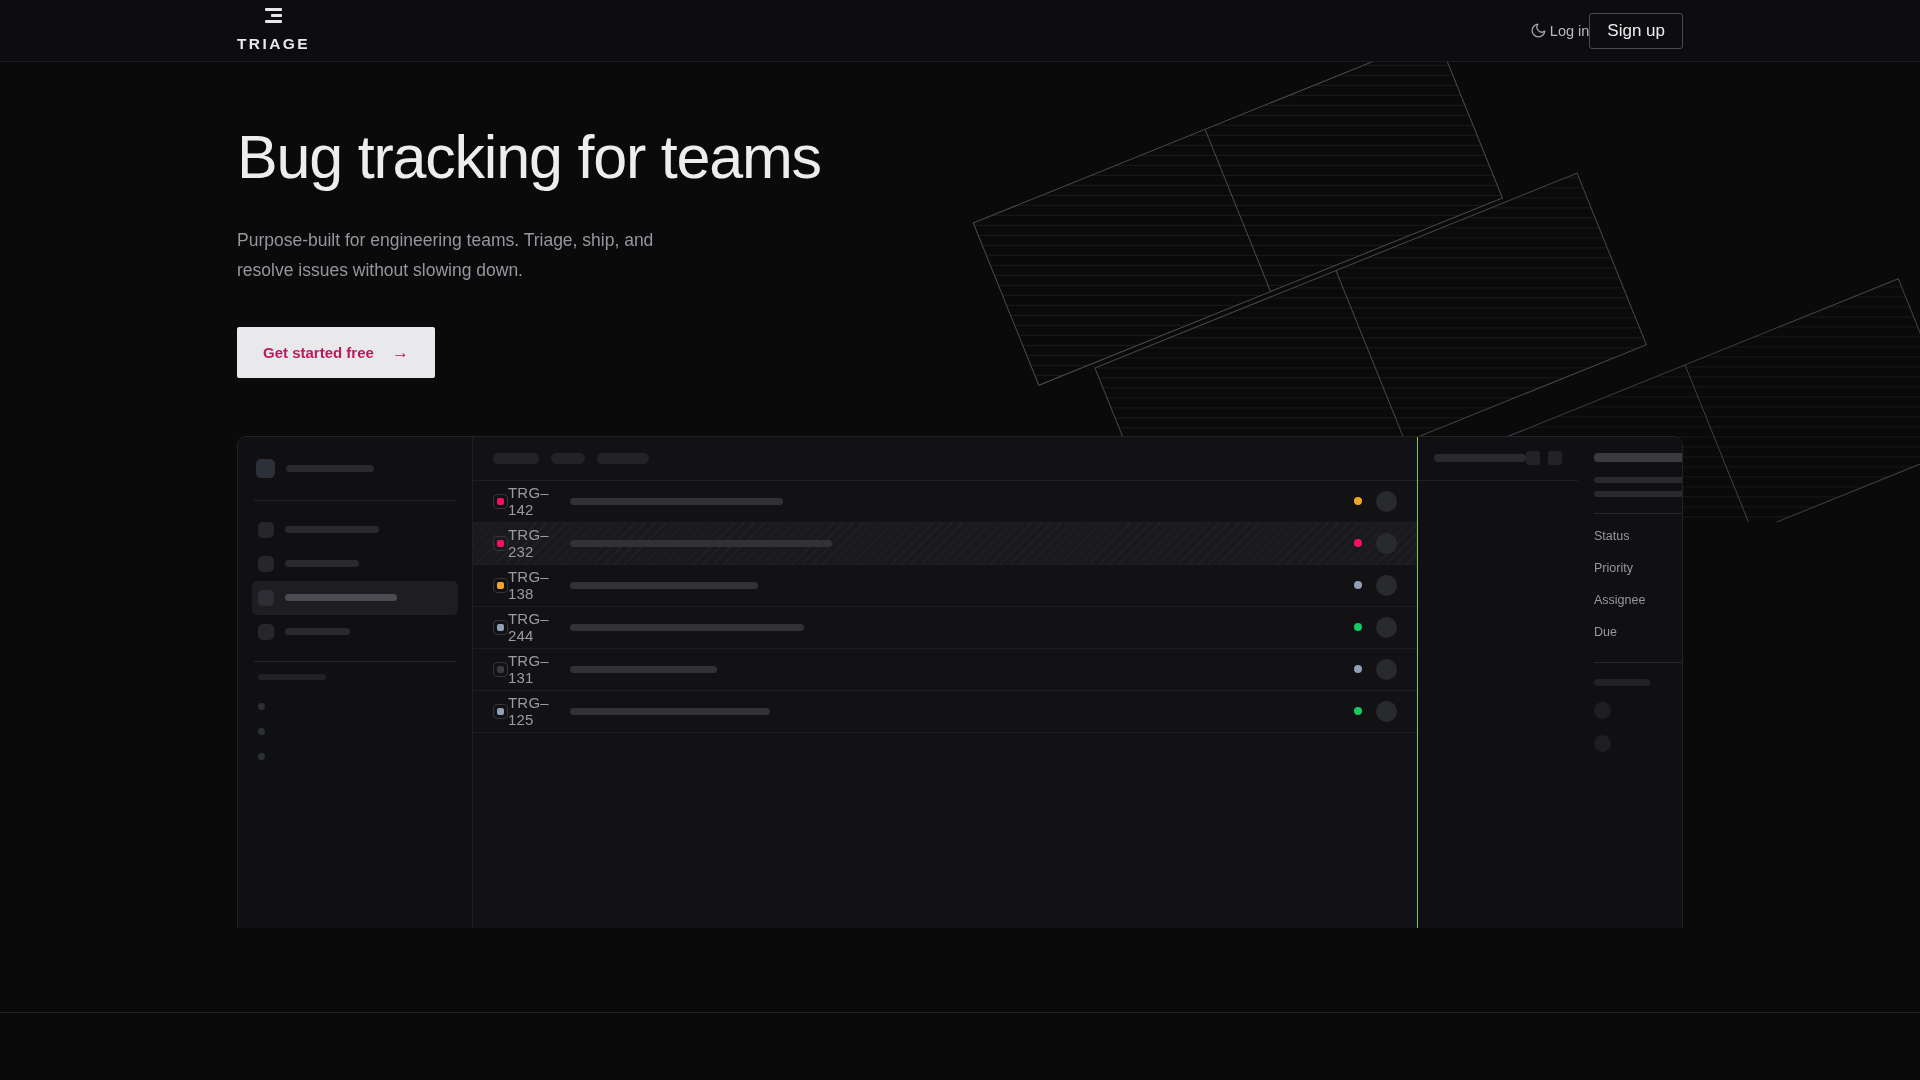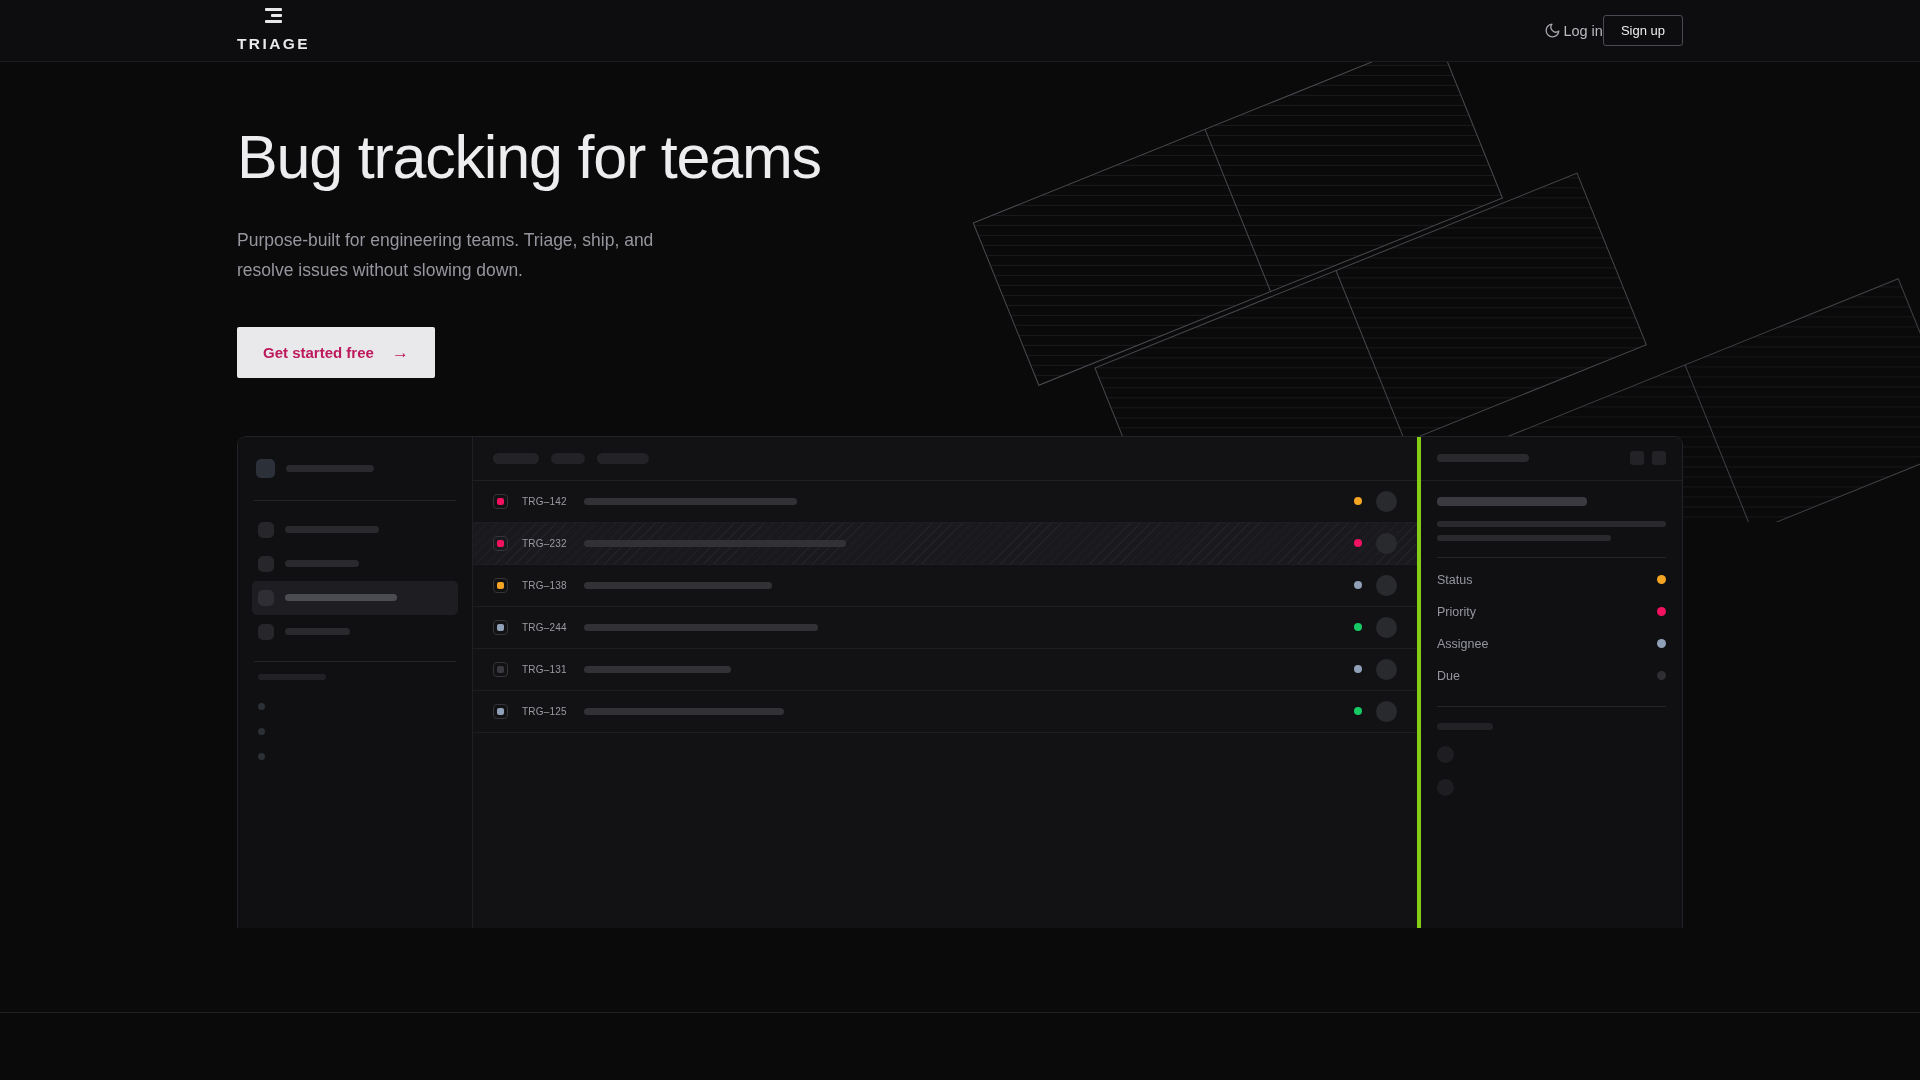--- a/index.html
+++ b/index.html
@@ -80,21 +80,21 @@
     color: #a7a7ad;
   }
   .icon-btn svg { display: block; }
   .link-login {
     color: #b9b9bf;
     font-size: 14.5px;
     cursor: pointer;
   }
   .btn-signup {
     color: #eeeef0;
-    font-size: 13px;
+    font-size: 17px;
     padding: 7px 17px;
     border: 1px solid #4a4a52;
     border-radius: 3px;
     background: transparent;
     cursor: pointer;
     font-family: "Liberation Sans", sans-serif;
   }
 
   
   .decor {
@@ -219,39 +219,38 @@
       transparent 7px);
   }
   .badge {
     width: 15px; height: 15px; flex: none;
     border-radius: 4px;
     border: 1px solid #34343a;
     display: flex; align-items: center; justify-content: center;
   }
   .badge i { width: 7px; height: 7px; border-radius: 2px; display: block; }
   .row-key {
-    margin-left: 14px;
     width: 62px;
     flex: none;
     color: #9a9aa2;
-    font-size: 10px;
+    font-size: 15px;
     letter-spacing: 0.2px;
   }
   .row-title { height: 7px; border-radius: 4px; background: #313136; }
   .row-right { margin-left: auto; display: flex; align-items: center; gap: 14px; }
   .pdot { width: 8px; height: 8px; border-radius: 50%; flex: none; }
   .avatar { width: 21px; height: 21px; border-radius: 50%; background: #292a2e; flex: none; }
 
   
   .mock-detail {
     width: 265px;
     flex: none;
-    border-left: 4px solid #84cc16;
+    border-left: 1px solid #84cc16;
     background: #101012;
-    display: flex; flex-direction: column; text-align: center;
+    display: flex; flex-direction: row; text-align: center;
   }
   .detail-head {
     height: 44px;
     display: flex; align-items: center;
     padding: 0 16px;
     border-bottom: 1px solid #202024;
   }
   .detail-actions { margin-left: auto; display: flex; gap: 8px; }
   .act { width: 14px; height: 14px; border-radius: 3px; background: #232327; cursor: pointer; }
 

